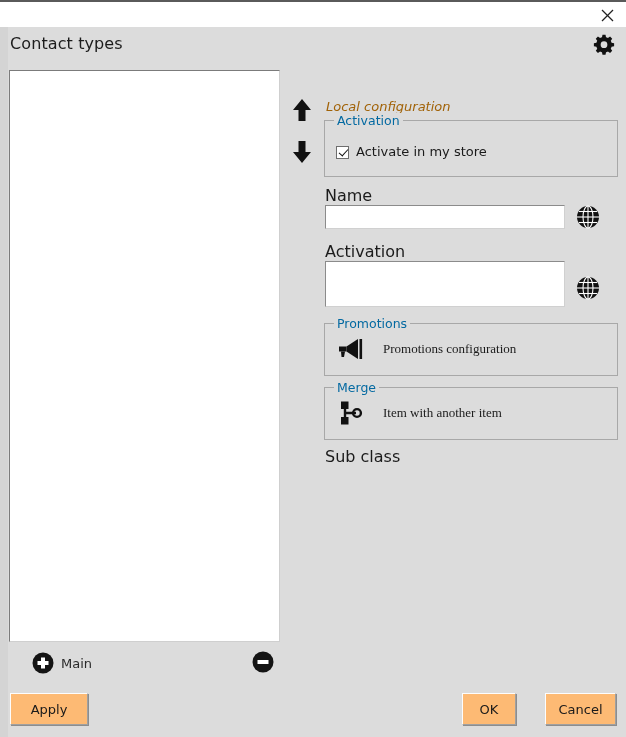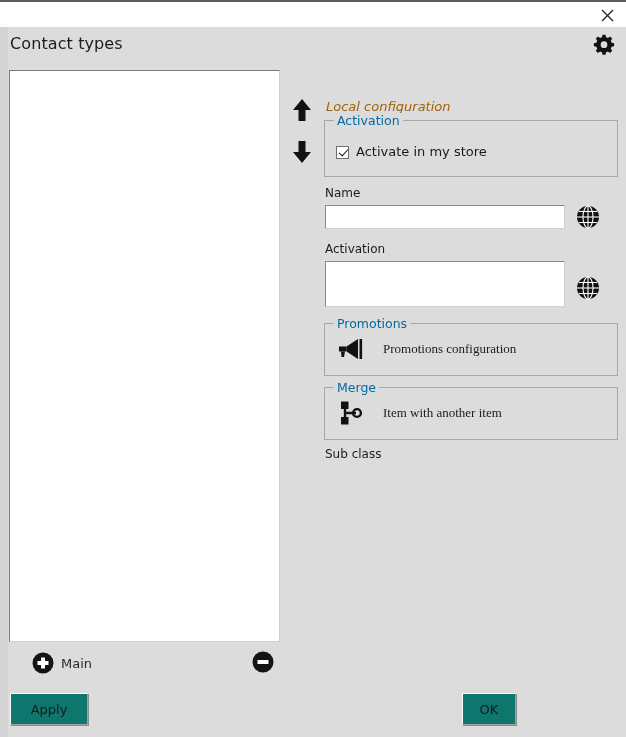--- a/index.html
+++ b/index.html
@@ -163,21 +163,21 @@
     width: 4px; height: 8px;
     border: solid #111;
     border-width: 0 1.6px 1.6px 0;
     transform: rotate(42deg);
   }
   #activation-check-label { font-size: 13px; }
 
   .field-label {
     position: absolute;
     left: 39px;
-    font-size: 12px;
+    font-size: 16px;
     color: #1b1b1b;
   }
   #name-label { top: 123px; }
   #description-label { top: 179px; }
   #subclass-label { top: 384px; }
 
   .text-input {
     position: absolute;
     left: 39px;
     background: #ffffff;
@@ -250,21 +250,21 @@
     content: "";
     border-left: 4px solid transparent;
     border-right: 4px solid transparent;
     border-top: 5px solid #111;
   }
 
   
   .dlg-btn {
     position: absolute;
     height: 32px;
-    background: #0f766e;
+    background: #fdba74;
     border: 1px solid #a0a0a0;
     border-top-color: #fdfdfd;
     border-left-color: #fdfdfd;
     box-shadow: 1px 1px 0 #8d8d8d;
     box-sizing: border-box;
     font-family: "DejaVu Sans", sans-serif;
     font-size: 13px;
     color: #1a1a1a;
     cursor: pointer;
     display: flex; align-items: center; justify-content: center;
@@ -394,14 +394,15 @@
         <span class="action-label">Item with another item</span>
       </div>
     </div>
 
     <div class="field-label" id="subclass-label">Sub class</div>
 
   </div>
 
   <div class="dlg-btn" id="apply-button">Apply</div>
   <div class="dlg-btn" id="ok-button">OK</div>
+  <div class="dlg-btn" id="cancel-button">Cancel</div>
 
 </div>
 
 </body></html>

